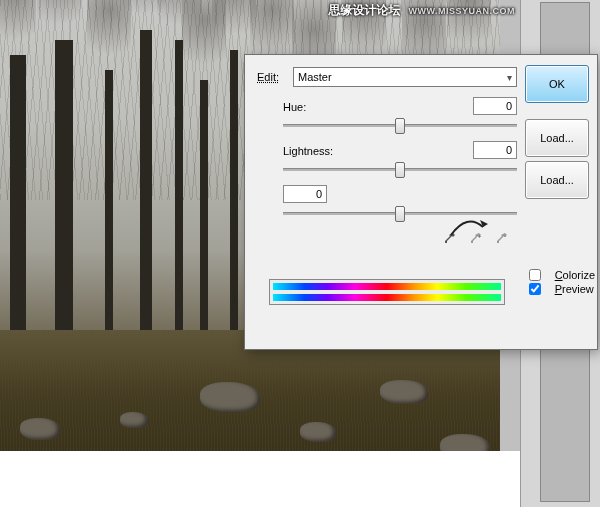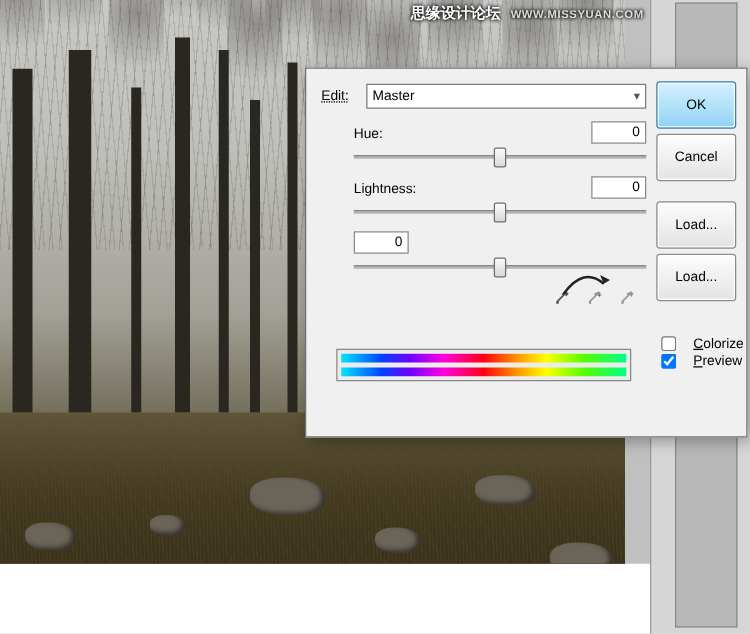--- a/index.html
+++ b/index.html
@@ -244,21 +244,20 @@
       </div>
 
       <div class="spectrum">
         <div class="spec-bar"></div>
         <div class="spec-bar"></div>
       </div>
     </div>
 
     <div class="buttons-col">
       <div class="win-btn primary">OK</div>
-      <div class="win-btn">Cancel</div>
       <div class="spacer8"></div>
       <div class="win-btn">Load...</div>
       <div class="win-btn">Load...</div>
 
       <div class="checks">
         <label>
           <input type="checkbox" style="">
           <span><span class="u">C</span><span>olorize</span></span>
         </label>
         <label>

